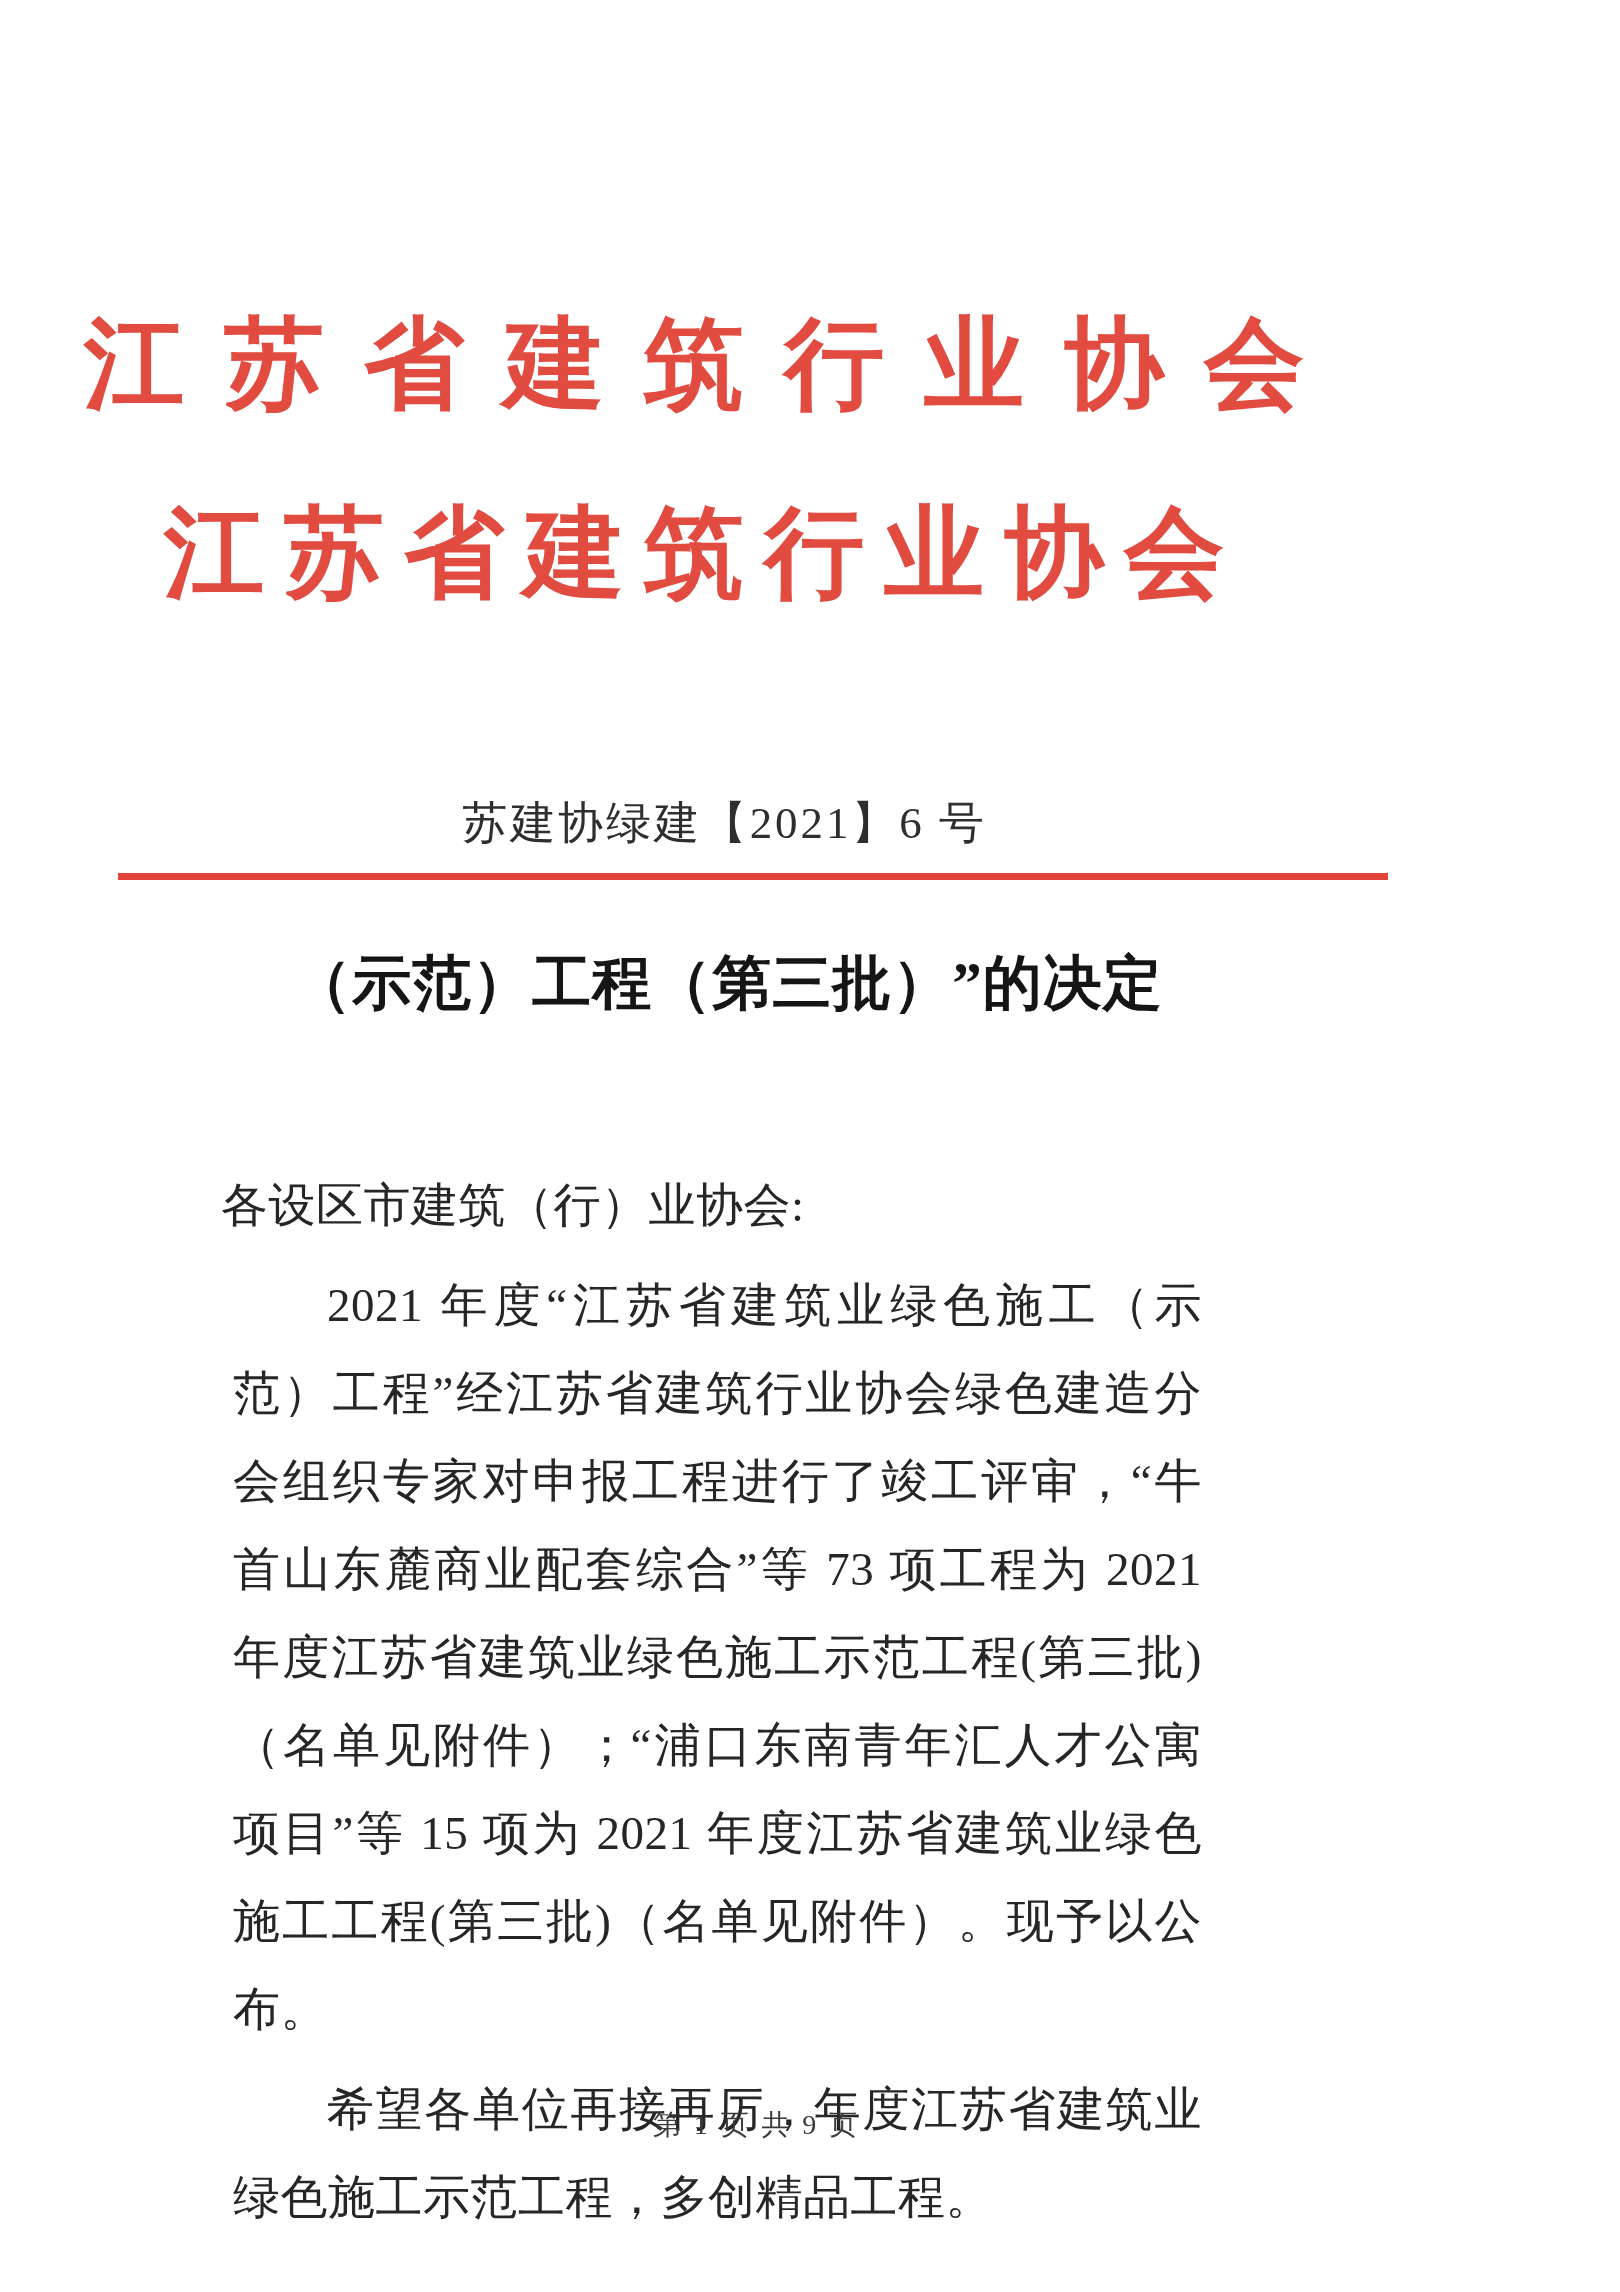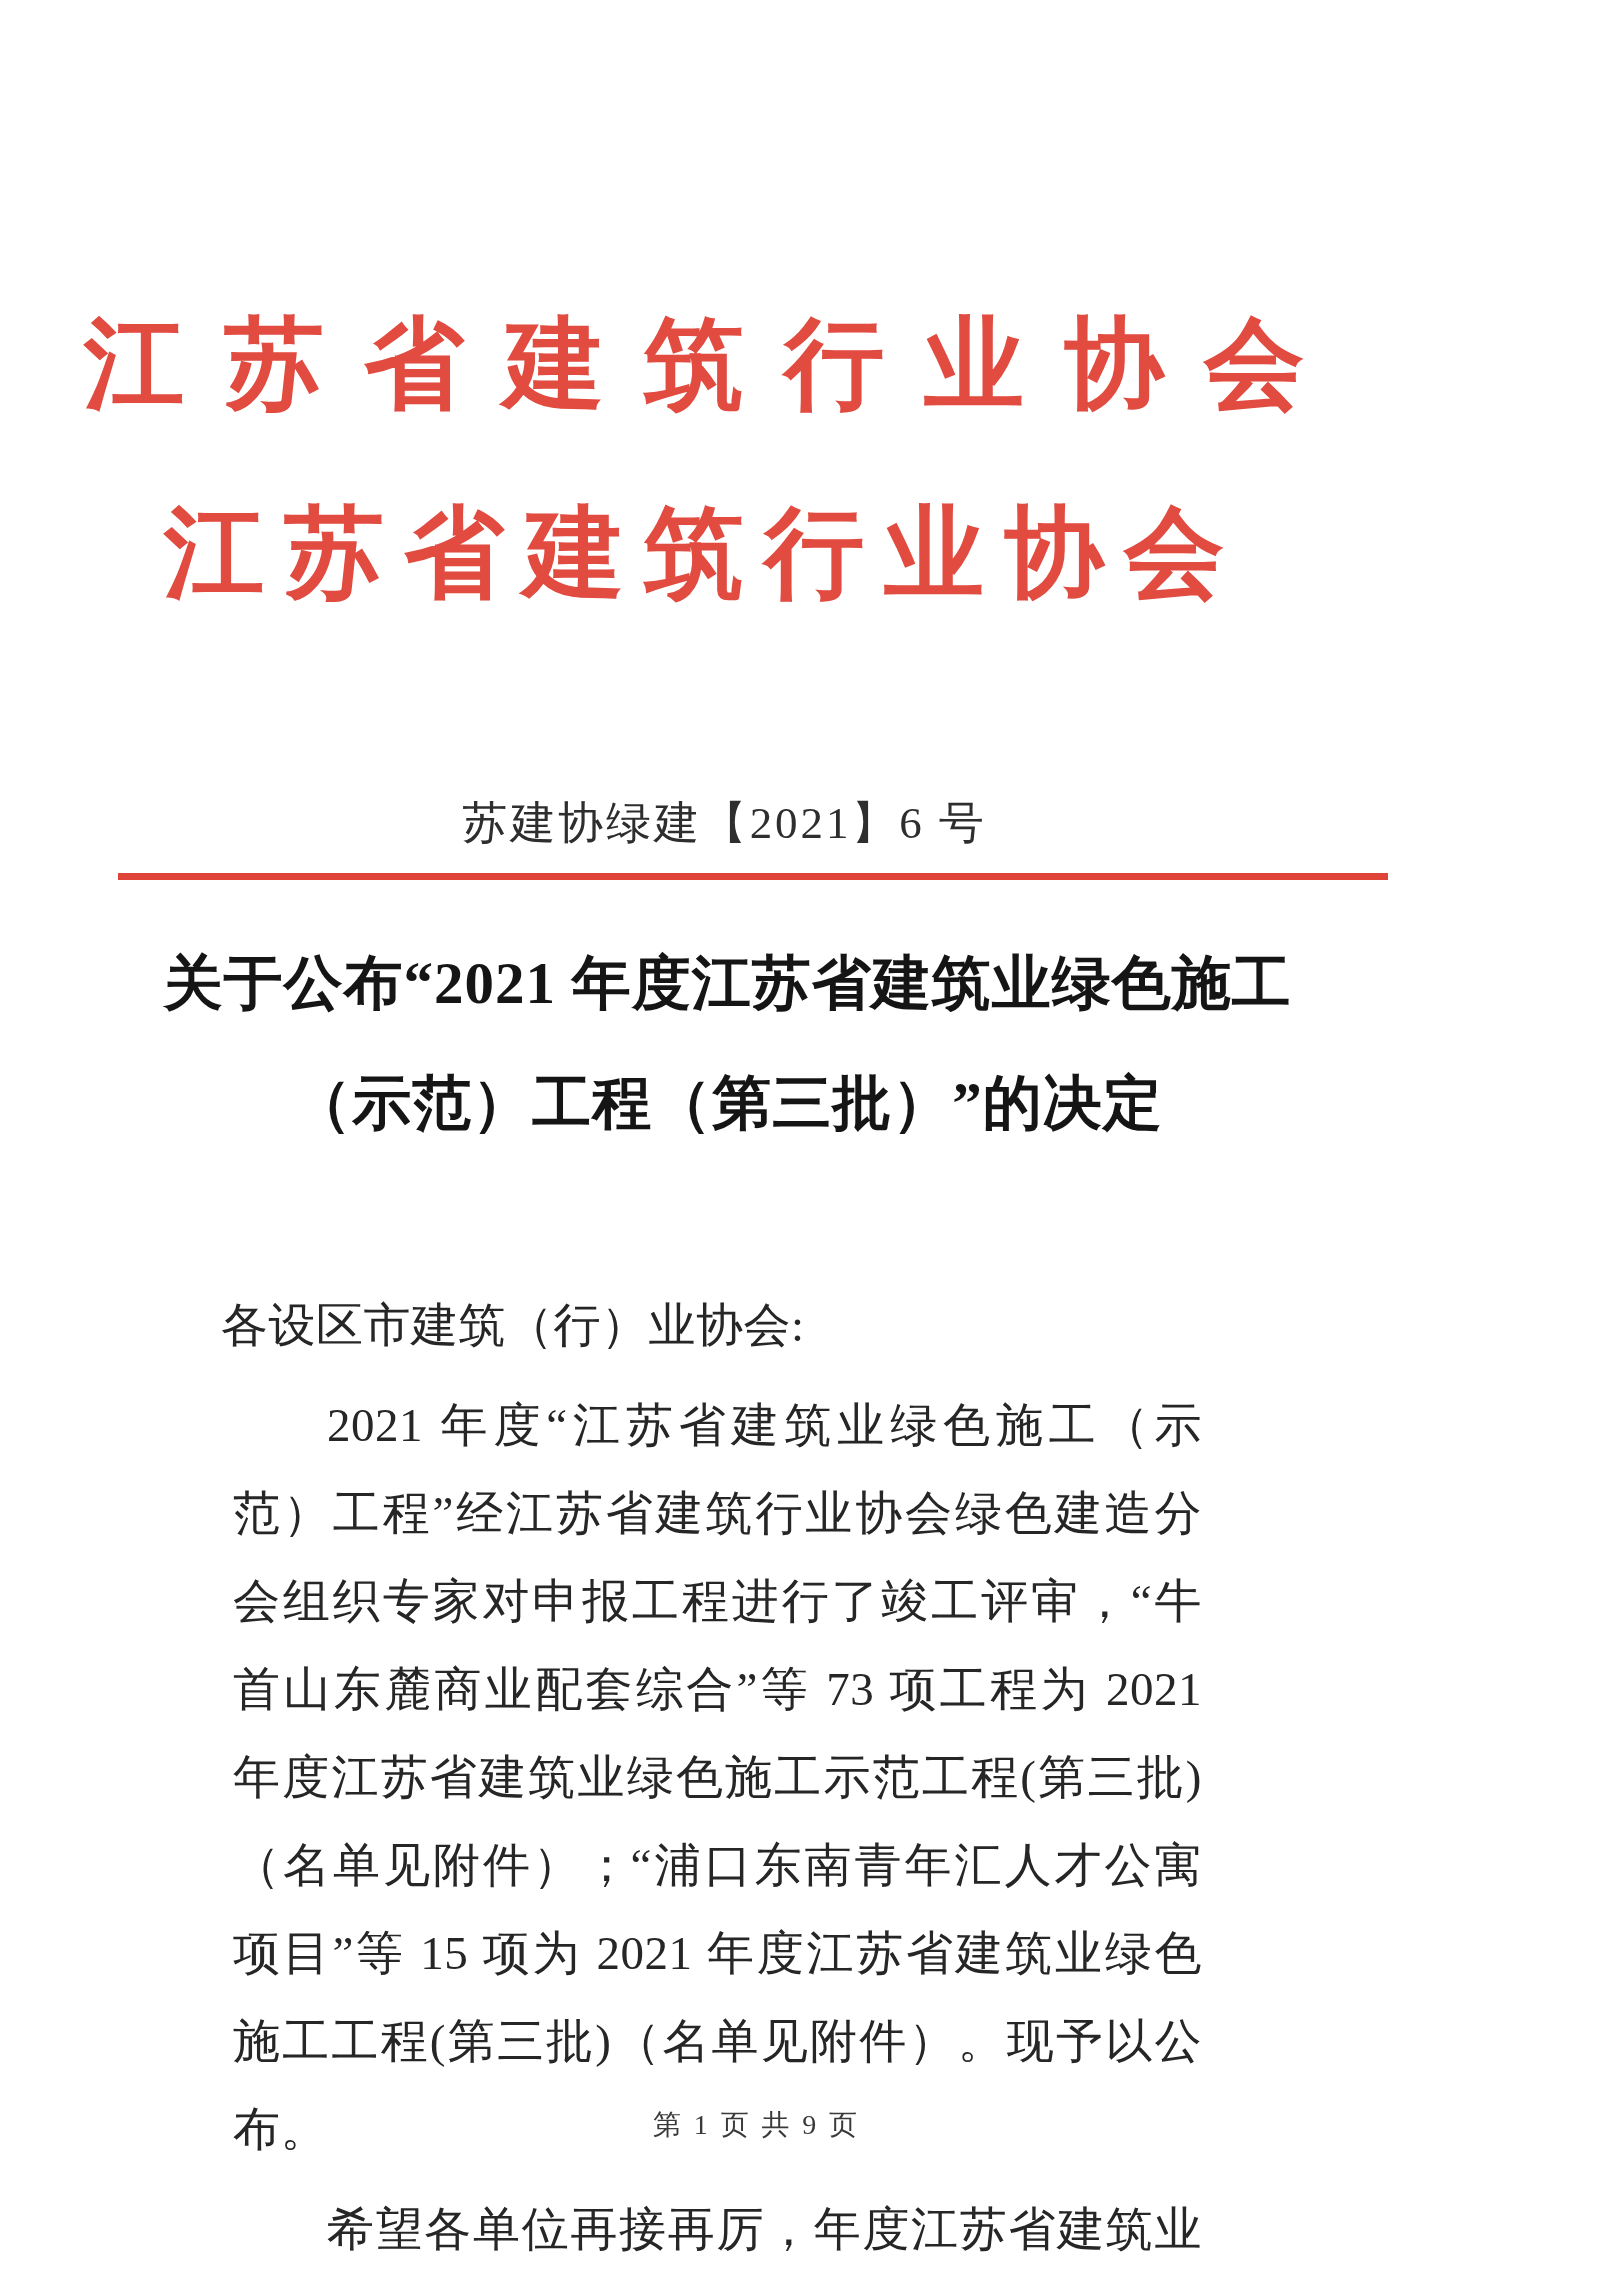--- a/index.html
+++ b/index.html
@@ -94,21 +94,20 @@
   <div class="org-header">
     <div class="org-line1">江苏省建筑行业协会</div>
     <div class="org-line2">江苏省建筑行业协会</div>
   </div>
 
   <div class="doc-number">苏建协绿建【2021】6 号</div>
 
   <div class="red-divider"></div>
 
   <h1 class="doc-title">
-    <span class="title-line title-line-1">关于公布“2021 年度江苏省建筑业绿色施工</span>
     <span class="title-line title-line-2">（示范）工程（第三批）”的决定</span>
   </h1>
 
   <div class="body-text">
     <p class="salutation">各设区市建筑（行）业协会:</p>
     <p class="para">2021 年度“江苏省建筑业绿色施工（示范）工程”经江苏省建筑行业协会绿色建造分会组织专家对申报工程进行了竣工评审，“牛首山东麓商业配套综合”等 73 项工程为 2021 年度江苏省建筑业绿色施工示范工程(第三批)（名单见附件）；“浦口东南青年汇人才公寓项目”等 15 项为 2021 年度江苏省建筑业绿色施工工程(第三批)（名单见附件）。现予以公布。</p>
     <p class="para">希望各单位再接再厉，年度江苏省建筑业绿色施工示范工程，多创精品工程。</p>
   </div>
 
   <div class="page-footer">第 1 页 共 9 页</div>

